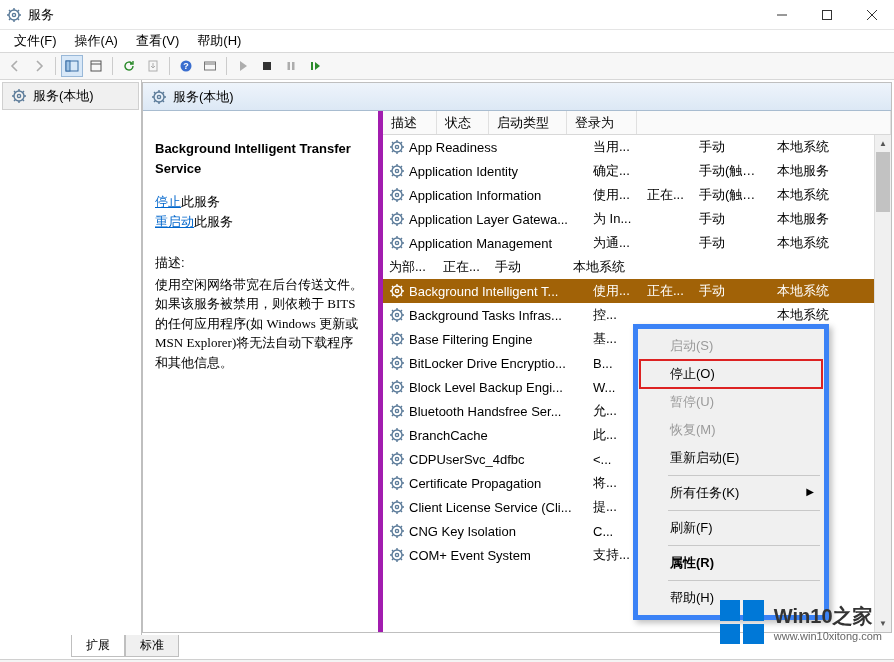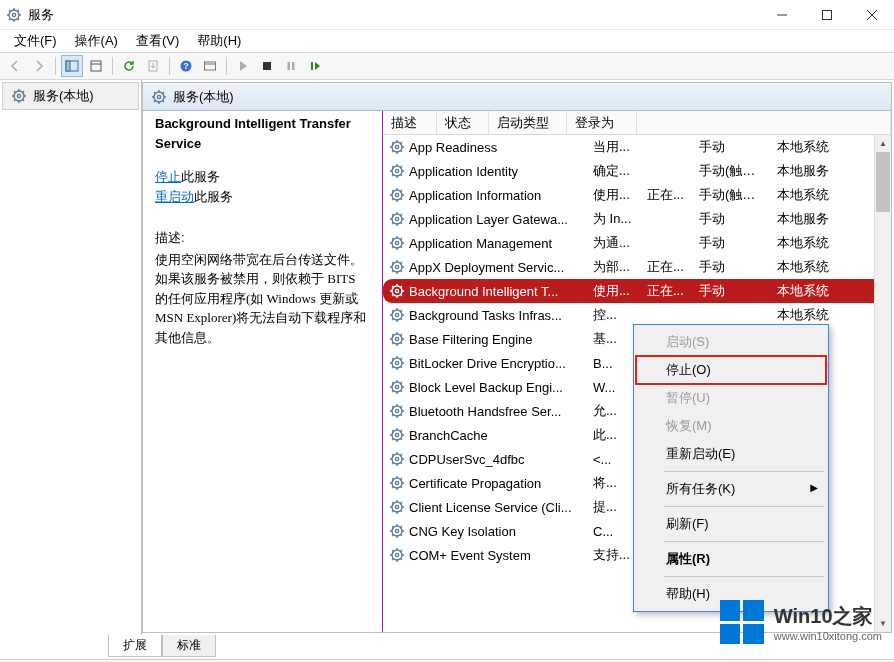--- a/index.html
+++ b/index.html
@@ -25,21 +25,21 @@
 
 
 .main { display: flex; height: 555px; }
 .treepane { width: 142px; border-right: 1px solid #bfbfbf; background: #fff; }
 .treeitem { display: flex; align-items: center; padding: 4px 8px; gap: 6px; background: #f0f0f0; border: 1px solid #d0d0d0; margin: 2px; font-size: 13px; }
 
 .rightpane { flex: 1; display: flex; flex-direction: column; border: 1px solid #bfbfbf; margin: 2px 2px 2px 0; }
 .paneheader { height: 28px; background: linear-gradient(#eef4fb,#dce8f5); border-bottom: 1px solid #a8bcd0; display: flex; align-items: center; padding: 0 8px; gap: 6px; font-size: 13px; }
 
 .panesplit { flex: 1; display: flex; overflow: hidden; }
-.infocol { width: 240px; padding: 3px 12px; font-size: 13px; line-height: 1.5; border-right: 1px solid #a21caf; }
+.infocol { width: 240px; padding: 28px 12px; font-size: 13px; line-height: 1.5; border-right: 5px solid #a21caf; }
 .infocol .svcname { font-weight: bold; margin-bottom: 14px; }
 .infocol .link { color: #0066cc; text-decoration: underline; cursor: pointer; }
 .infocol .desc-label { margin-top: 22px; }
 .infocol .desc { margin-top: 2px; font-family: Liberation Serif, serif; }
 
 .listcol { flex: 1; display: flex; flex-direction: column; position: relative; }
 .listheader { display: flex; height: 24px; border-bottom: 1px solid #d8d8d8; background: #fafafa; font-size: 13px; }
 .lh { border-right: 1px solid #e0e0e0; padding: 4px 8px; display: flex; align-items: center; }
 .lh .sort { font-size: 9px; margin-left: 4px; color: #555; }
 .col-name { width: 204px; }
@@ -50,38 +50,38 @@
 .col-sb { flex: 1; }
 
 .listbody { flex: 1; overflow: hidden; }
 .row { display: flex; height: 24px; align-items: center; font-size: 13px; }
 .row .cell { padding: 0 6px; white-space: nowrap; overflow: hidden; text-overflow: ellipsis; }
 .row .cname { width: 204px; display: flex; align-items: flex-end; gap: 4px; }
 .row .cdesc { width: 54px; }
 .row .cstate { width: 52px; }
 .row .cstart { width: 78px; }
 .row .clogon { width: 70px; }
-.row.selected { background: #b91c1c; color: #fff; border-radius: 9px; }
+.row.selected { background: #a16207; color: #fff; }
 .row.selected .gear svg circle, .row.selected .gear svg path { stroke: #fff; }
 
 .gear { width: 16px; height: 16px; flex-shrink: 0; }
 
 .scrollbar { position: absolute; right: 0; top: 24px; bottom: 0; width: 17px; background: #f0f0f0; border-left: 1px solid #ddd; }
 .sbbtn { height: 17px; display: flex; align-items: center; justify-content: center; font-size: 8px; color: #555; background: #f0f0f0; }
 .sbthumb { position: absolute; left: 1px; right: 1px; top: 17px; height: 60px; background: #c2c2c2; }
 
 
-.bottomtabs { height: 22px; display: flex; align-items: center; padding-left: 108px; gap: 0; }
+.bottomtabs { height: 22px; display: flex; align-items: center; padding-left: 71px; gap: 0; }
 .btab { padding: 2px 14px; font-size: 12px; border: 1px solid #bfbfbf; border-top: none; background: #f0f0f0; }
 .btab.active { background: #fff; }
 
 .statusbar { height: 24px; border-top: 1px solid #d0d0d0; padding: 3px 8px; font-size: 13px; background: #f4f4f4; margin-top: 2px; }
 
 
-.ctxmenu { position: absolute; left: 633px; top: 324px; width: 196px; background: #f0f0f0; border: 1px solid #3b82f6; box-shadow: 3px 3px 6px rgba(0,0,0,0.25); padding: 3px 2px; z-index: 50; font-size: 13px; }
+.ctxmenu { position: absolute; left: 633px; top: 324px; width: 196px; background: #f0f0f0; border: 5px solid #3b82f6; box-shadow: 3px 3px 6px rgba(0,0,0,0.25); padding: 3px 2px; z-index: 50; font-size: 13px; }
 .ctxitem { padding: 5px 26px 5px 30px; position: relative; }
 .ctxitem.disabled { color: #9a9a9a; }
 .ctxsep { height: 1px; background: #c8c8c8; margin: 3px 2px 3px 28px; }
 .ctxitem .sub { position: absolute; right: 8px; top: 7px; font-size: 10px; }
 .ctxitem.hl { outline: 2px solid #d22; outline-offset: -1px; }
 
 
 .watermark { position: absolute; right: 12px; bottom: 18px; display: flex; align-items: center; gap: 10px; z-index: 100; }
 .winlogo { width: 44px; height: 44px; display: grid; grid-template-columns: 1fr 1fr; grid-template-rows: 1fr 1fr; gap: 3px; }
 .winlogo div { background: #0078d7; }
@@ -310,28 +310,20 @@
                     <path d="M8 1v2M8 13v2M1 8h2M13 8h2M3 3l1.4 1.4M11.6 11.6L13 13M13 3l-1.4 1.4M4.4 11.6L3 13"></path>
                   </svg></span>
                 <span>Application Management</span>
               </div>
               <div class="cell cdesc">为通...</div>
               <div class="cell cstate"></div>
               <div class="cell cstart">手动</div>
               <div class="cell clogon">本地系统</div>
             </div>
             <div class="row">
-              <div class="cell cname">
-                <span class="gear"><svg viewBox="0 0 16 16">
-                    <circle cx="8" cy="8" r="5"></circle>
-                    <circle cx="8" cy="8" r="1.6"></circle>
-                    <path d="M8 1v2M8 13v2M1 8h2M13 8h2M3 3l1.4 1.4M11.6 11.6L13 13M13 3l-1.4 1.4M4.4 11.6L3 13"></path>
-                  </svg></span>
-                <span>AppX Deployment Servic...</span>
-              </div>
               <div class="cell cdesc">为部...</div>
               <div class="cell cstate">正在...</div>
               <div class="cell cstart">手动</div>
               <div class="cell clogon">本地系统</div>
             </div>
             <div class="row selected">
               <div class="cell cname">
                 <span class="gear"><svg viewBox="0 0 16 16">
                     <circle cx="8" cy="8" r="5"></circle>
                     <circle cx="8" cy="8" r="1.6"></circle>

